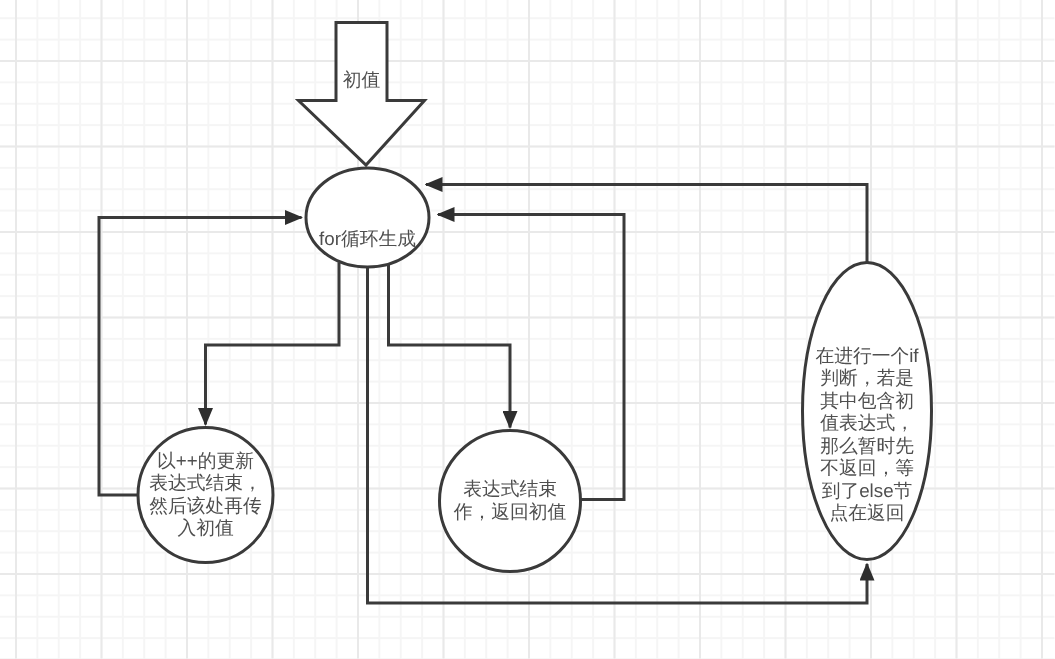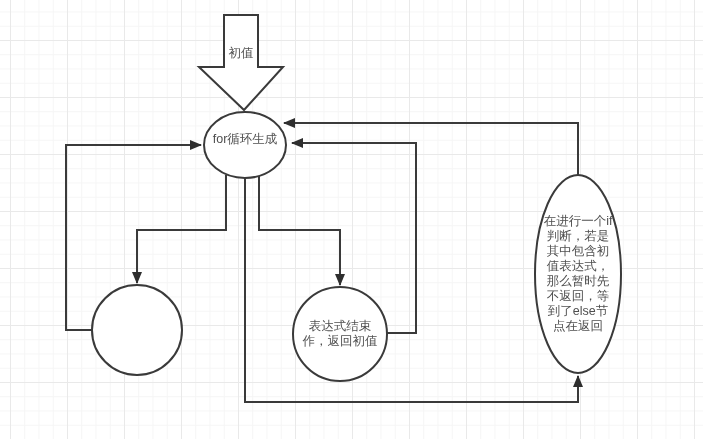--- a/index.html
+++ b/index.html
@@ -44,24 +44,24 @@
   .node-label {
     position: absolute;
     color: #4f4f4f;
     font-size: 12.5px;
     line-height: 15px;
     text-align: center;
     white-space: pre-line;
     pointer-events: none;
   }
   .label-initial   { left: 211px; top: 46px;  width: 60px;  }
-  .label-for       { left: 195px; top: 132px; width: 100px; }
+  .label-for       { left: 195px; top: 152px; width: 100px; }
   .label-update    { left: 87px;  top: 300px; width: 100px; }
   .label-operations{ left: 285px; top: 319px; width: 110px; }
-  .label-if        { left: 528px; top: 214px; width: 100px; text-align: center; }
+  .label-if        { left: 528px; top: 230px; width: 100px; text-align: center; }
 </style>
 </head>
 <body>
 
 <div class="canvas">
 
   <svg class="diagram-svg" width="703" height="439" viewBox="0 0 703 439">
     <defs>
       <marker id="arrow" markerUnits="userSpaceOnUse" markerWidth="12" markerHeight="10" refX="11" refY="5" orient="auto">
         <path d="M0,0 L12,5 L0,10 Z" fill="#2e2e2e"></path>
@@ -77,20 +77,24 @@
 
     <polygon class="shape" points="224,15 258,15 258,67 283,67 244,110 199,67 224,67"></polygon>
     <ellipse class="shape" cx="245" cy="145" rx="41" ry="33"></ellipse>
     <circle class="shape" cx="137" cy="330" r="45"></circle>
     <circle class="shape" cx="340" cy="334" r="47"></circle>
     <ellipse class="shape" cx="578" cy="274" rx="43" ry="99"></ellipse>
   </svg>
 
   <div class="node-label label-initial">初值</div>
   <div class="node-label label-for">for循环生成</div>
+  <div class="node-label label-update">以++的更新
+表达式结束，
+然后该处再传
+入初值</div>
   <div class="node-label label-operations">表达式结束
 作，返回初值</div>
   <div class="node-label label-if">在进行一个if
 判断，若是
 其中包含初
 值表达式，
 那么暂时先
 不返回，等
 到了else节
 点在返回</div>

